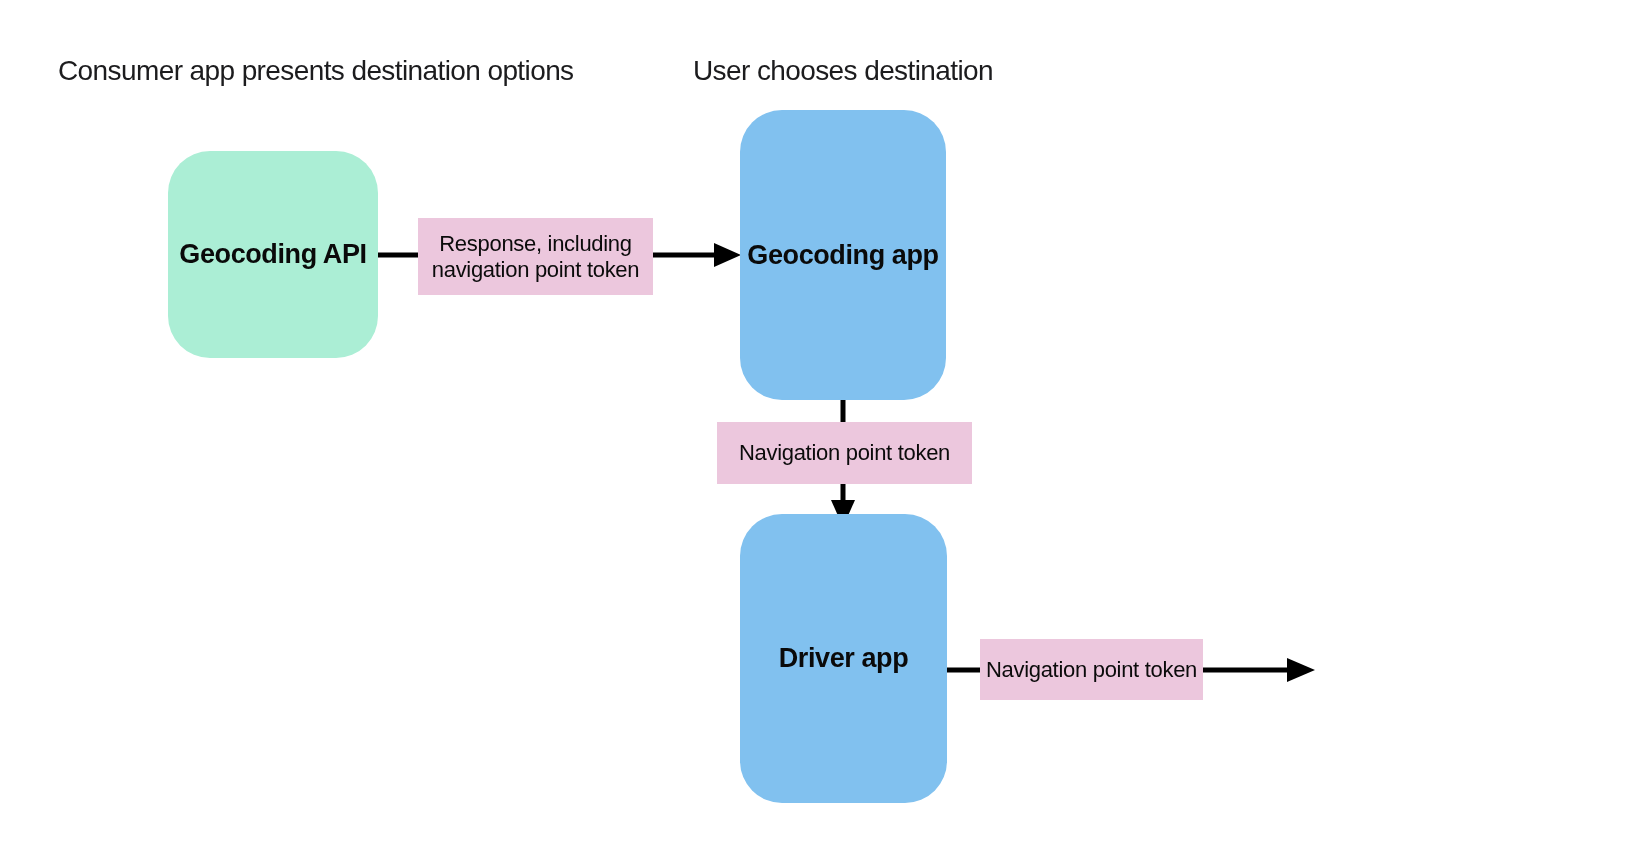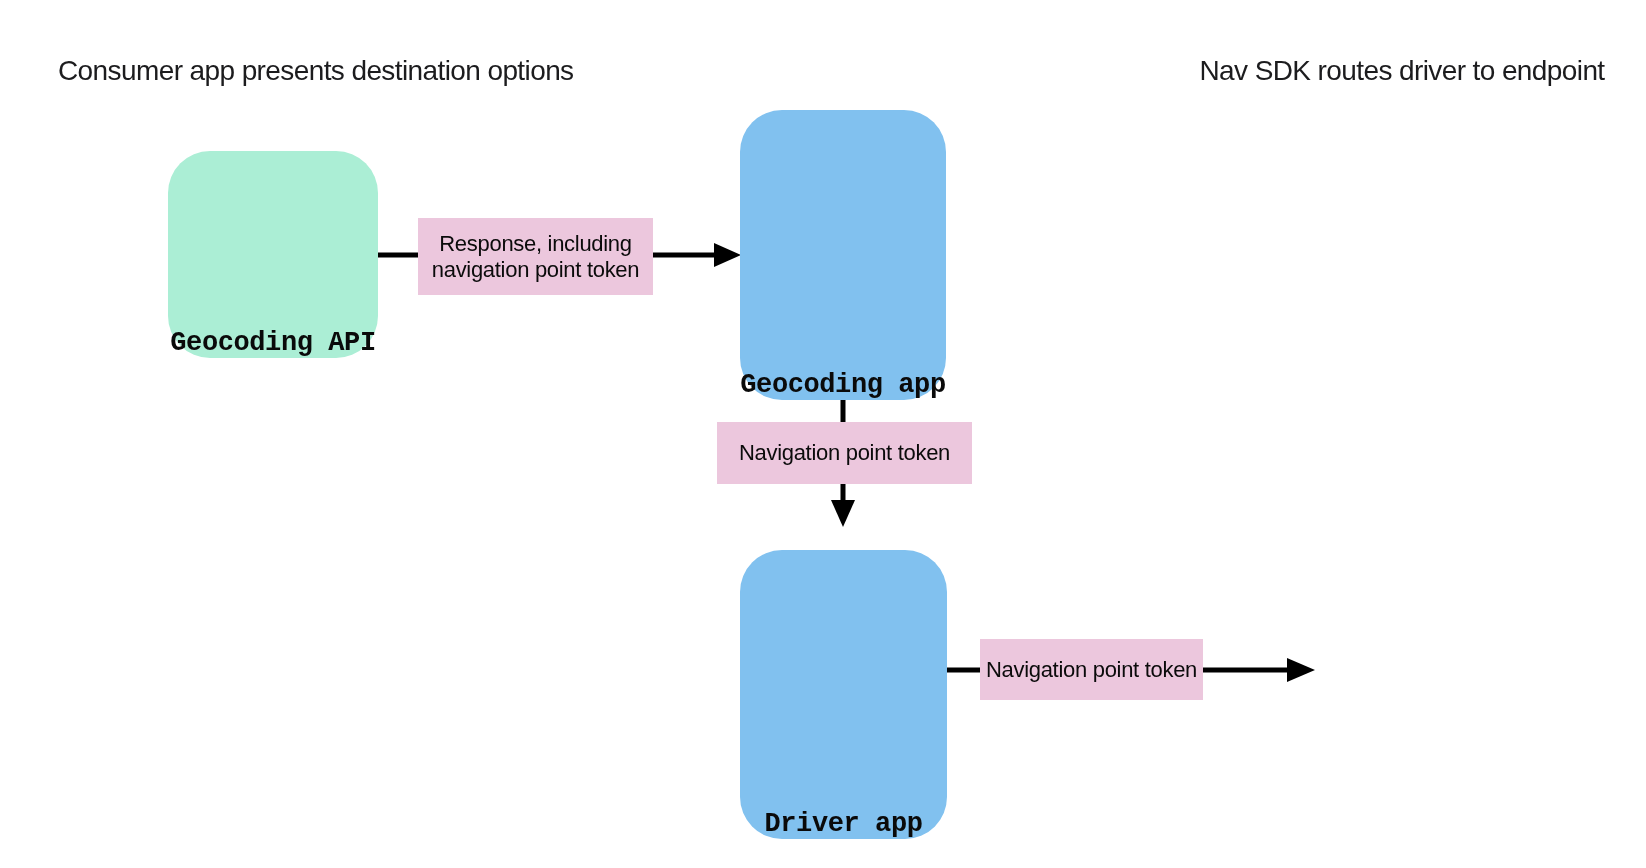--- a/index.html
+++ b/index.html
@@ -30,36 +30,35 @@
     white-space: nowrap;
     z-index: 2;
   }
   .stage-header.h1 { left: 58px; }
   .stage-header.h2 { left: 843px; transform: translateX(-50%); }
   .stage-header.h3 { left: 1402px; transform: translateX(-50%); }
 
   .node {
     position: absolute;
     display: flex;
-    align-items: flex-end;
+    align-items: center;
     justify-content: center;
     z-index: 2;
-    font-family: Liberation Mono, monospace;
   }
   .node-label {
     font-size: 27px;
     font-weight: bold;
     letter-spacing: -0.4px;
     color: #0a0a0a;
     white-space: nowrap;
     text-align: center;
   }
   .node.geocoding { left: 168px; top: 151px; width: 210px; height: 207px; border-radius: 42px; }
   .node.consumer  { left: 740px; top: 110px; width: 206px; height: 290px; border-radius: 42px; }
-  .node.driver    { left: 740px; top: 550px; width: 207px; height: 289px; border-radius: 42px; }
+  .node.driver    { left: 740px; top: 514px; width: 207px; height: 289px; border-radius: 42px; }
   .node.navsdk    { left: 1314px; top: 566px; width: 209px; height: 208px; border-radius: 45px; }
 
   .edge-label {
     position: absolute;
     display: flex;
     align-items: center;
     justify-content: center;
     text-align: center;
     font-size: 22px;
     letter-spacing: -0.3px;
@@ -88,21 +87,21 @@
       <polygon points="831,500 855,500 843,527" stroke="none"></polygon>
     </g>
     <g stroke="#000000" fill="#000000">
       <line x1="947" y1="670" x2="981" y2="670" stroke-width="5"></line>
       <line x1="1203" y1="670" x2="1288" y2="670" stroke-width="5"></line>
       <polygon points="1287,658 1287,682 1315,670" stroke="none"></polygon>
     </g>
   </svg>
 
   <div class="stage-header h1">Consumer app presents destination options</div>
-  <div class="stage-header h3">Nav SDK routes driver to endpoint</div>
+  <div class="stage-header h2">User chooses destination</div>
 
   <div class="node geocoding" style="background-color: rgb(171, 238, 213);">
     <span class="node-label">Geocoding API</span>
   </div>
 
   <div class="node consumer" style="background-color: rgb(129, 193, 239);">
     <span class="node-label">Geocoding app</span>
   </div>
 
   <div class="node driver" style="background-color: rgb(129, 193, 239);">

